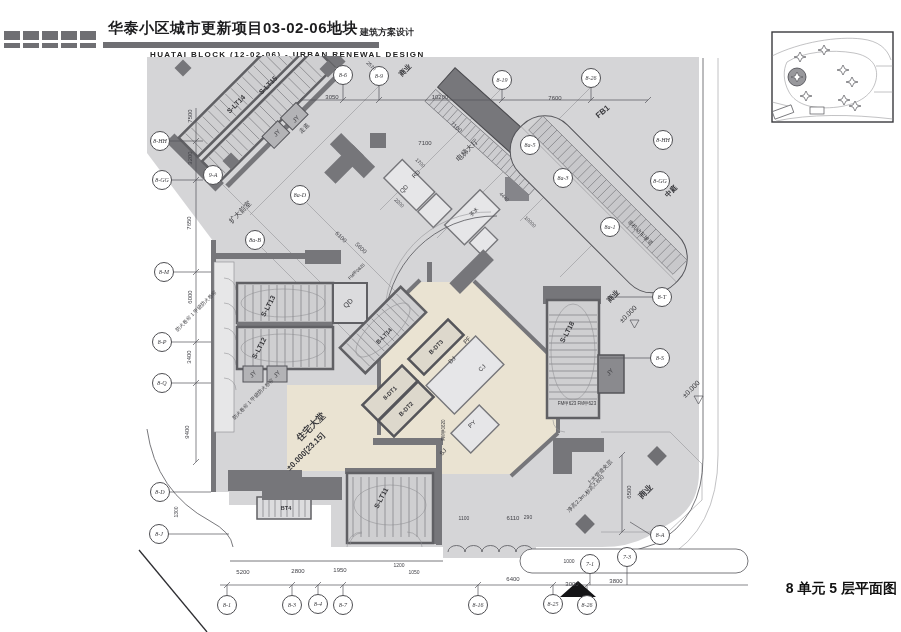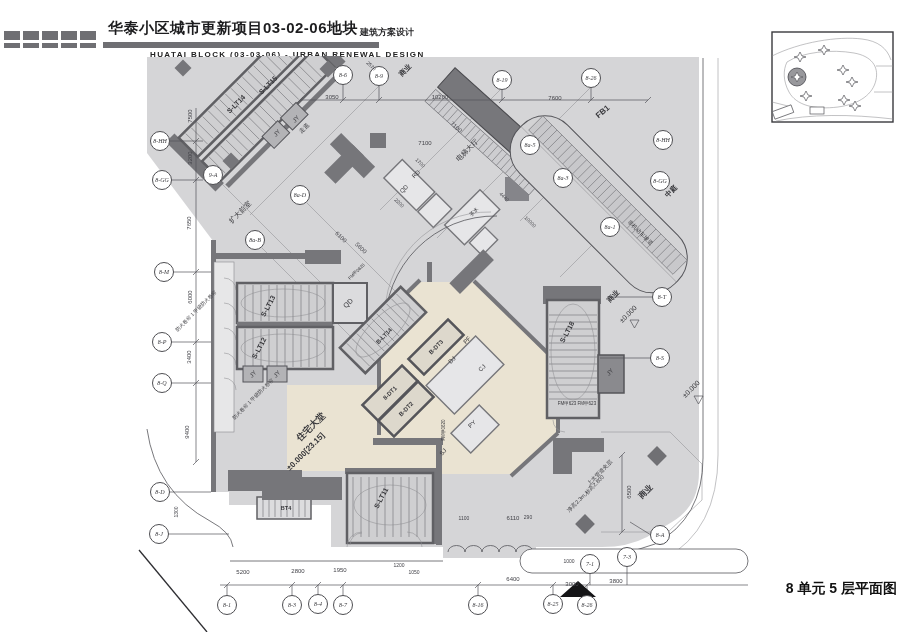--- a/index.html
+++ b/index.html
@@ -46,21 +46,21 @@
     <div class="logo-sq" style="left:80px;top:31px;width:16px;height:9px"></div>
     <div class="logo-sq" style="left:4px;top:43px;width:16px;height:5px"></div>
     <div class="logo-sq" style="left:23px;top:43px;width:16px;height:5px"></div>
     <div class="logo-sq" style="left:42px;top:43px;width:16px;height:5px"></div>
     <div class="logo-sq" style="left:61px;top:43px;width:16px;height:5px"></div>
     <div class="logo-sq" style="left:80px;top:43px;width:16px;height:5px"></div>
   </div>
   <div class="title-cn">华泰小区城市更新项目03-02-06地块</div>
   <div class="subtitle-cn">建筑方案设计</div>
   <div class="title-bar"></div>
-  <div class="title-en">HUATAI BLOCK (03-03-06) - URBAN RENEWAL DESIGN</div>
+  <div class="title-en">HUATAI BLOCK (12-02-06) - URBAN RENEWAL DESIGN</div>
 
   <svg width="901" height="632" viewBox="0 0 901 632">
     <defs>
         <clipPath id="planclip">
           <rect x="139" y="56" width="612" height="576"></rect>
         </clipPath>
       </defs>
 
     <g clip-path="url(#planclip)">
 

